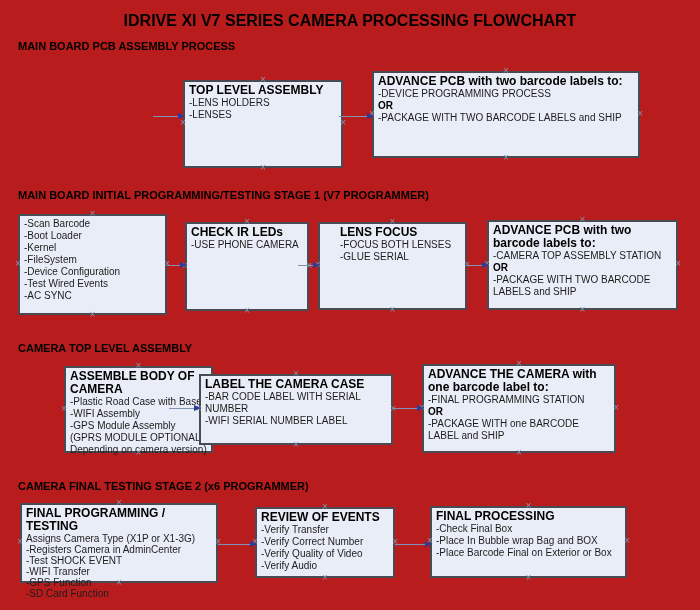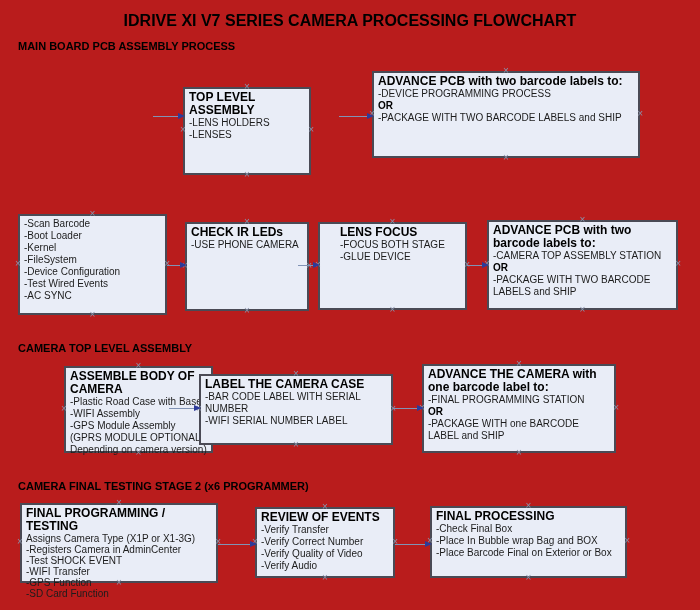--- a/index.html
+++ b/index.html
@@ -21,21 +21,21 @@
   .box{
     position:absolute;background:#E9EDF7;border:2px solid #4A4A55;
     box-sizing:border-box;padding:2px 4px 2px 4px;
   }
   .box-title{font-size:12px;font-weight:bold;line-height:13px;color:#000;}
   .box-line{font-size:10px;line-height:12px;color:#1c1c1c;}
   .tight .box-line{line-height:11px;}
   .box-line.b{font-weight:bold;color:#000;}
   
   #bA{left:18px;top:72px;width:135px;height:86px;}
-  #bB{left:183px;top:87px;width:128px;height:88px;}
+  #bB{left:183px;top:80px;width:160px;height:88px;}
   #bC{left:372px;top:71px;width:268px;height:87px;}
   #bD{left:18px;top:214px;width:149px;height:101px;}
   #bE{left:185px;top:222px;width:124px;height:89px;}
   #bF{left:318px;top:222px;width:149px;height:88px;padding-left:20px;}
   #bG{left:487px;top:220px;width:191px;height:90px;}
   #bH{left:20px;top:366px;width:149px;height:87px;margin-left:44px;}
   #bI{left:199px;top:374px;width:194px;height:71px;}
   #bJ{left:422px;top:364px;width:194px;height:89px;}
   #bK{left:20px;top:503px;width:198px;height:80px;}
   #bL{left:255px;top:507px;width:140px;height:71px;}
@@ -78,20 +78,21 @@
     <div class="box-title">ADVANCE PCB with two barcode labels to:</div>
     <div class="box-line">-DEVICE PROGRAMMING PROCESS</div>
     <div class="box-line b">OR</div>
     <div class="box-line">-PACKAGE WITH TWO BARCODE LABELS and SHIP</div>
   <span class="cp n"></span>
       <span class="cp s"></span>
       <span class="cp e"></span>
       <span class="cp w"></span>
     </div>
 
+  <div class="section-header" id="h1">MAIN BOARD INITIAL PROGRAMMING/TESTING STAGE 1 (V7 PROGRAMMER)</div>
 
   <div class="box" id="bD">
     <div class="box-line">-Scan Barcode</div>
     <div class="box-line">-Boot Loader</div>
     <div class="box-line">-Kernel</div>
     <div class="box-line">-FileSystem</div>
     <div class="box-line">-Device Configuration</div>
     <div class="box-line">-Test Wired Events</div>
     <div class="box-line">-AC SYNC</div>
   <span class="cp n"></span>
@@ -104,22 +105,22 @@
     <div class="box-title">CHECK IR LEDs</div>
     <div class="box-line">-USE PHONE CAMERA</div>
   <span class="cp n"></span>
       <span class="cp s"></span>
       <span class="cp e"></span>
       <span class="cp w"></span>
     </div>
 
   <div class="box" id="bF">
     <div class="box-title">LENS FOCUS</div>
-    <div class="box-line">-FOCUS BOTH STAGE</div>
-    <div class="box-line">-GLUE DEVICE</div>
+    <div class="box-line">-FOCUS BOTH LENSES</div>
+    <div class="box-line">-GLUE SERIAL</div>
   <span class="cp n"></span>
       <span class="cp s"></span>
       <span class="cp e"></span>
       <span class="cp w"></span>
     </div>
 
   <div class="box" id="bG">
     <div class="box-title">ADVANCE PCB with two barcode labels to:</div>
     <div class="box-line">-CAMERA TOP ASSEMBLY STATION</div>
     <div class="box-line b">OR</div>

